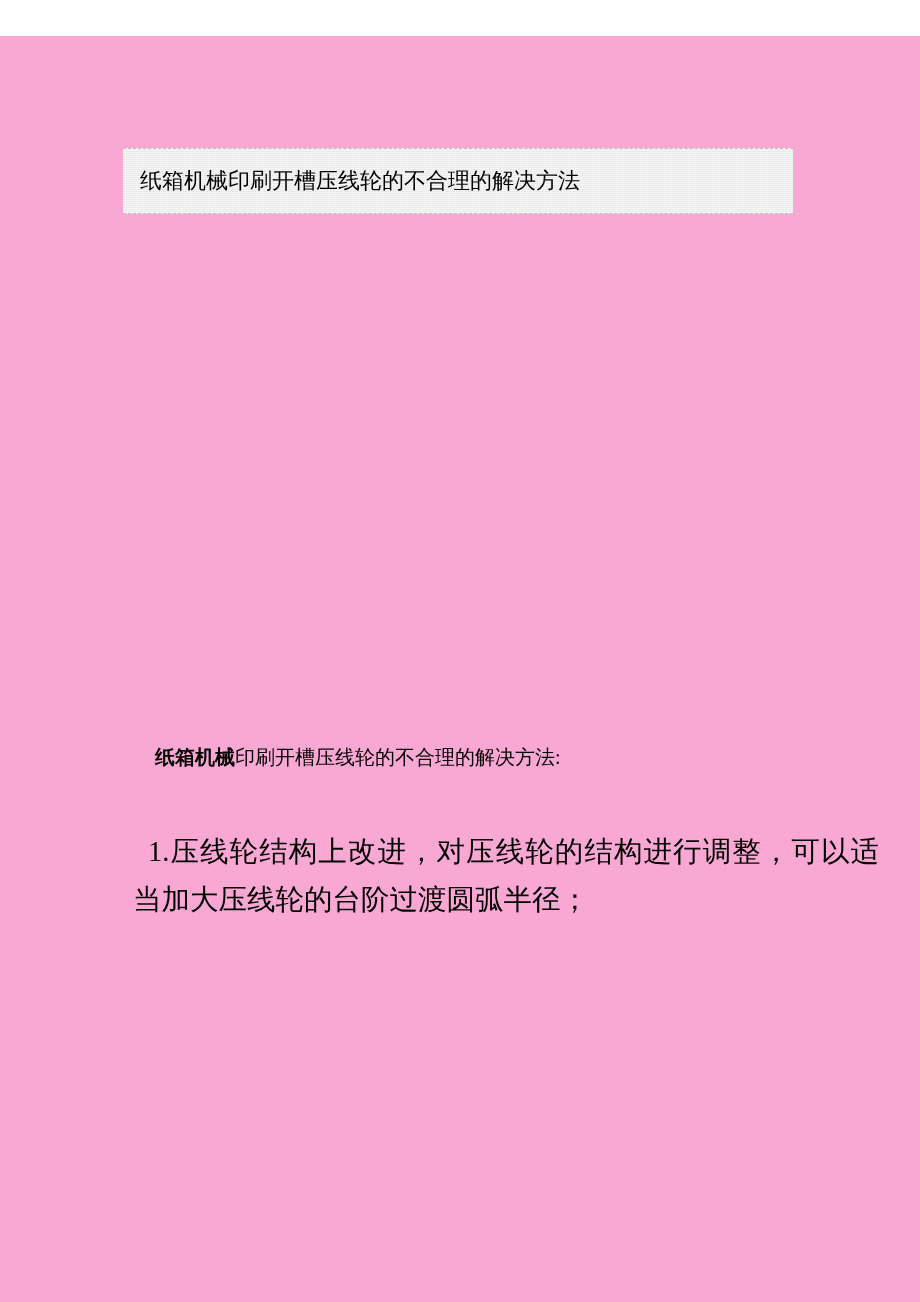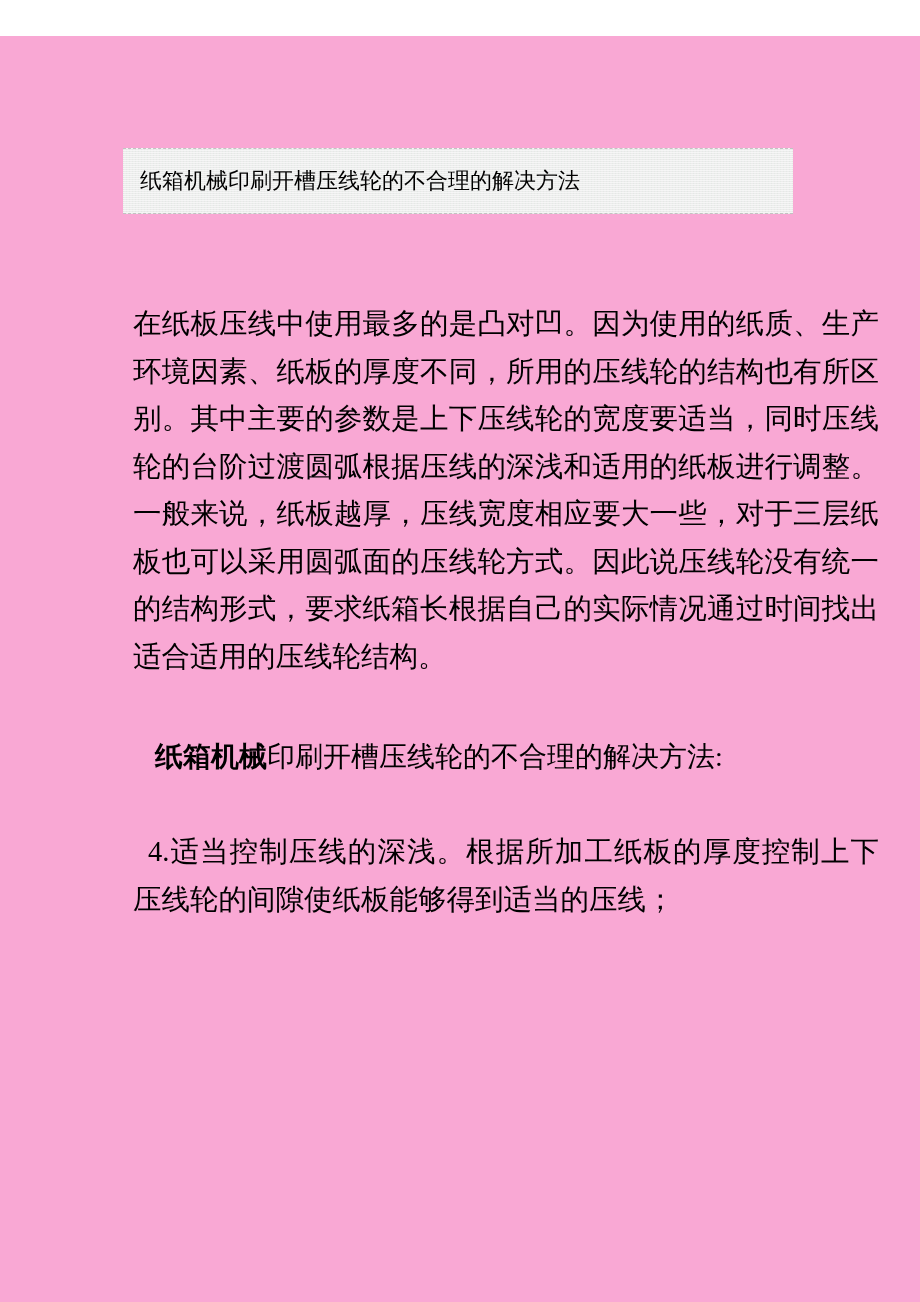--- a/index.html
+++ b/index.html
@@ -47,21 +47,21 @@
     width: 746px;
     font-size: 28.5px;
     line-height: 47.5px;
     text-align: justify;
   }
   .section-heading {
     position: absolute;
     left: 133px;
     top: 700px;
     width: 746px;
-    font-size: 28px;
+    font-size: 20px;
     line-height: 42px;
     text-indent: 22px;
     white-space: nowrap;
   }
   .section-heading .bold {
     font-weight: bold;
   }
   .numbered-list {
     position: absolute;
     left: 133px;
@@ -79,23 +79,22 @@
 </style>
 </head>
 <body>
 
 <div class="page">
 
   <div class="title-bar">
     <span class="title-text">纸箱机械印刷开槽压线轮的不合理的解决方法</span>
   </div>
 
-  <div class="intro">在纸板压线中使用最多的是凸对凹。因为使用的纸质、生产环境因素、纸板的厚度不同，所用的压线轮的结构也有所区别。其中主要的参数是上下压线轮的宽度要适当，同时压线轮的台阶过渡圆弧根据压线的深浅和适用的纸板进行调整。一般来说，纸板越厚，压线宽度相应要大一些，对于三层纸板也可以采用圆弧面的压线轮方式。因此说压线轮没有统一的结构形式，要求纸箱长根据自己的实际情况通过时间找出适合适用的压线轮结构。</div>
 
   <div class="section-heading">
     <span class="bold">纸箱机械</span><span>印刷开槽压线轮的不合理的解决方法:</span>
   </div>
 
   <div class="numbered-list">
-    <p>4.适当控制压线的深浅。根据所加工纸板的厚度控制上下压线轮的间隙使纸板能够得到适当的压线；</p>
+    <p>1.压线轮结构上改进，对压线轮的结构进行调整，可以适当加大压线轮的台阶过渡圆弧半径；</p>
   </div>
 
 </div>
 
 </body></html>

